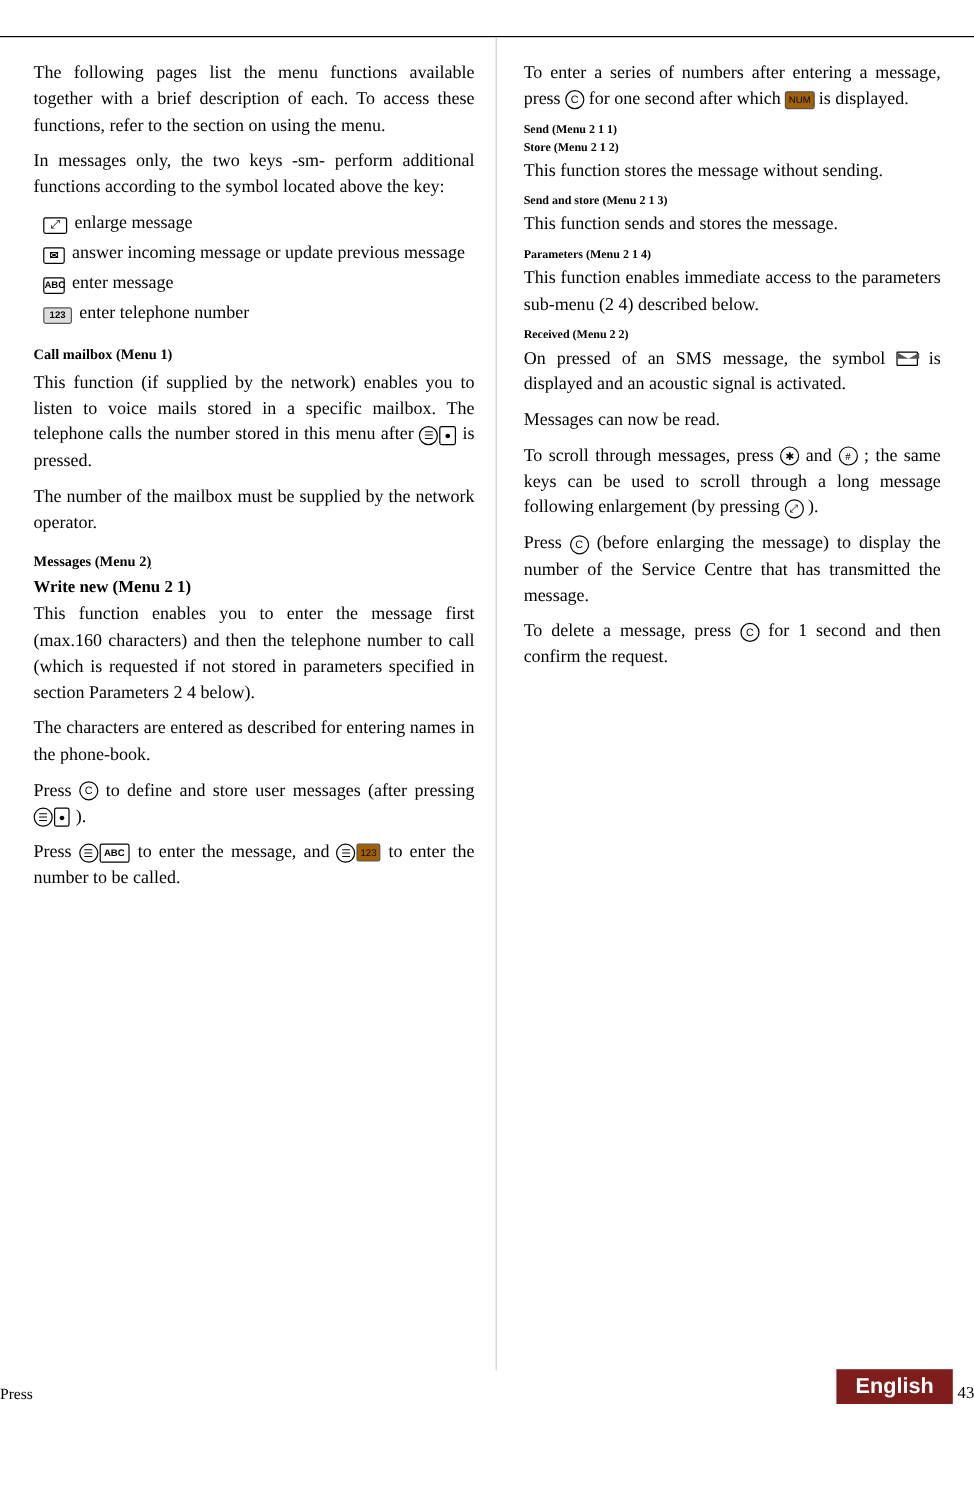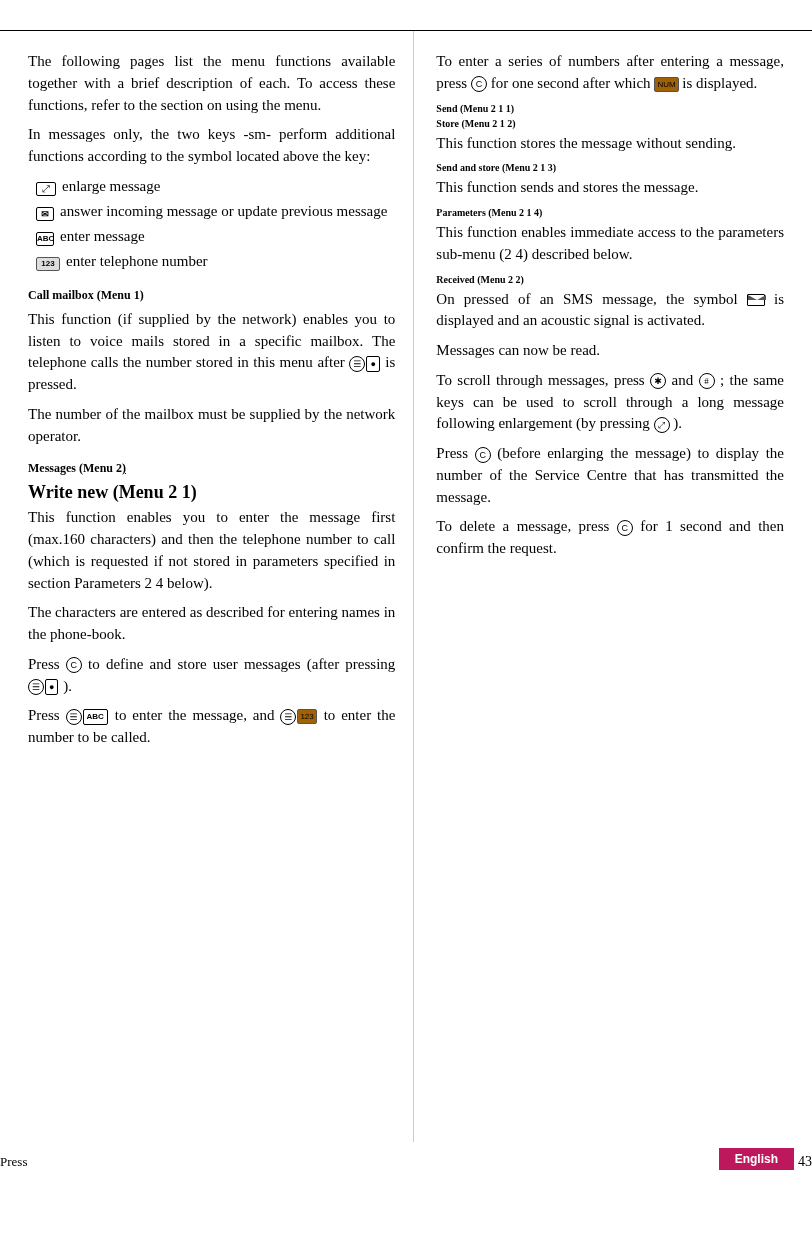--- a/index.html
+++ b/index.html
@@ -45,21 +45,21 @@
       margin-top: 14px;
       margin-bottom: 6px;
     }
     .sub-heading {
       font-weight: bold;
       font-size: 10px;
       margin-bottom: 4px;
     }
     .menu-heading {
       font-weight: bold;
-      font-size: 18px;
+      font-size: 14px;
       margin-top: 6px;
       margin-bottom: 4px;
     }
     .bullet-list {
       margin: 4px 0 8px 8px;
     }
     .bullet-item {
       display: flex;
       align-items: flex-start;
       margin-bottom: 2px;
@@ -120,23 +120,23 @@
     }
     .page-number {
       font-size: 14px;
       text-align: right;
       flex: 1;
     }
     .english-badge {
       position: absolute;
       right: 18px;
       bottom: 8px;
-      background: #be185d;
+      background: #7f1d1d;
       color: #fff;
-      font-size: 12px;
+      font-size: 18px;
       font-family: Arial, sans-serif;
       font-weight: bold;
       padding: 4px 16px;
     }
     .press-text {
       position: absolute;
       left: 0;
       bottom: 8px;
       font-size: 13px;
     }

